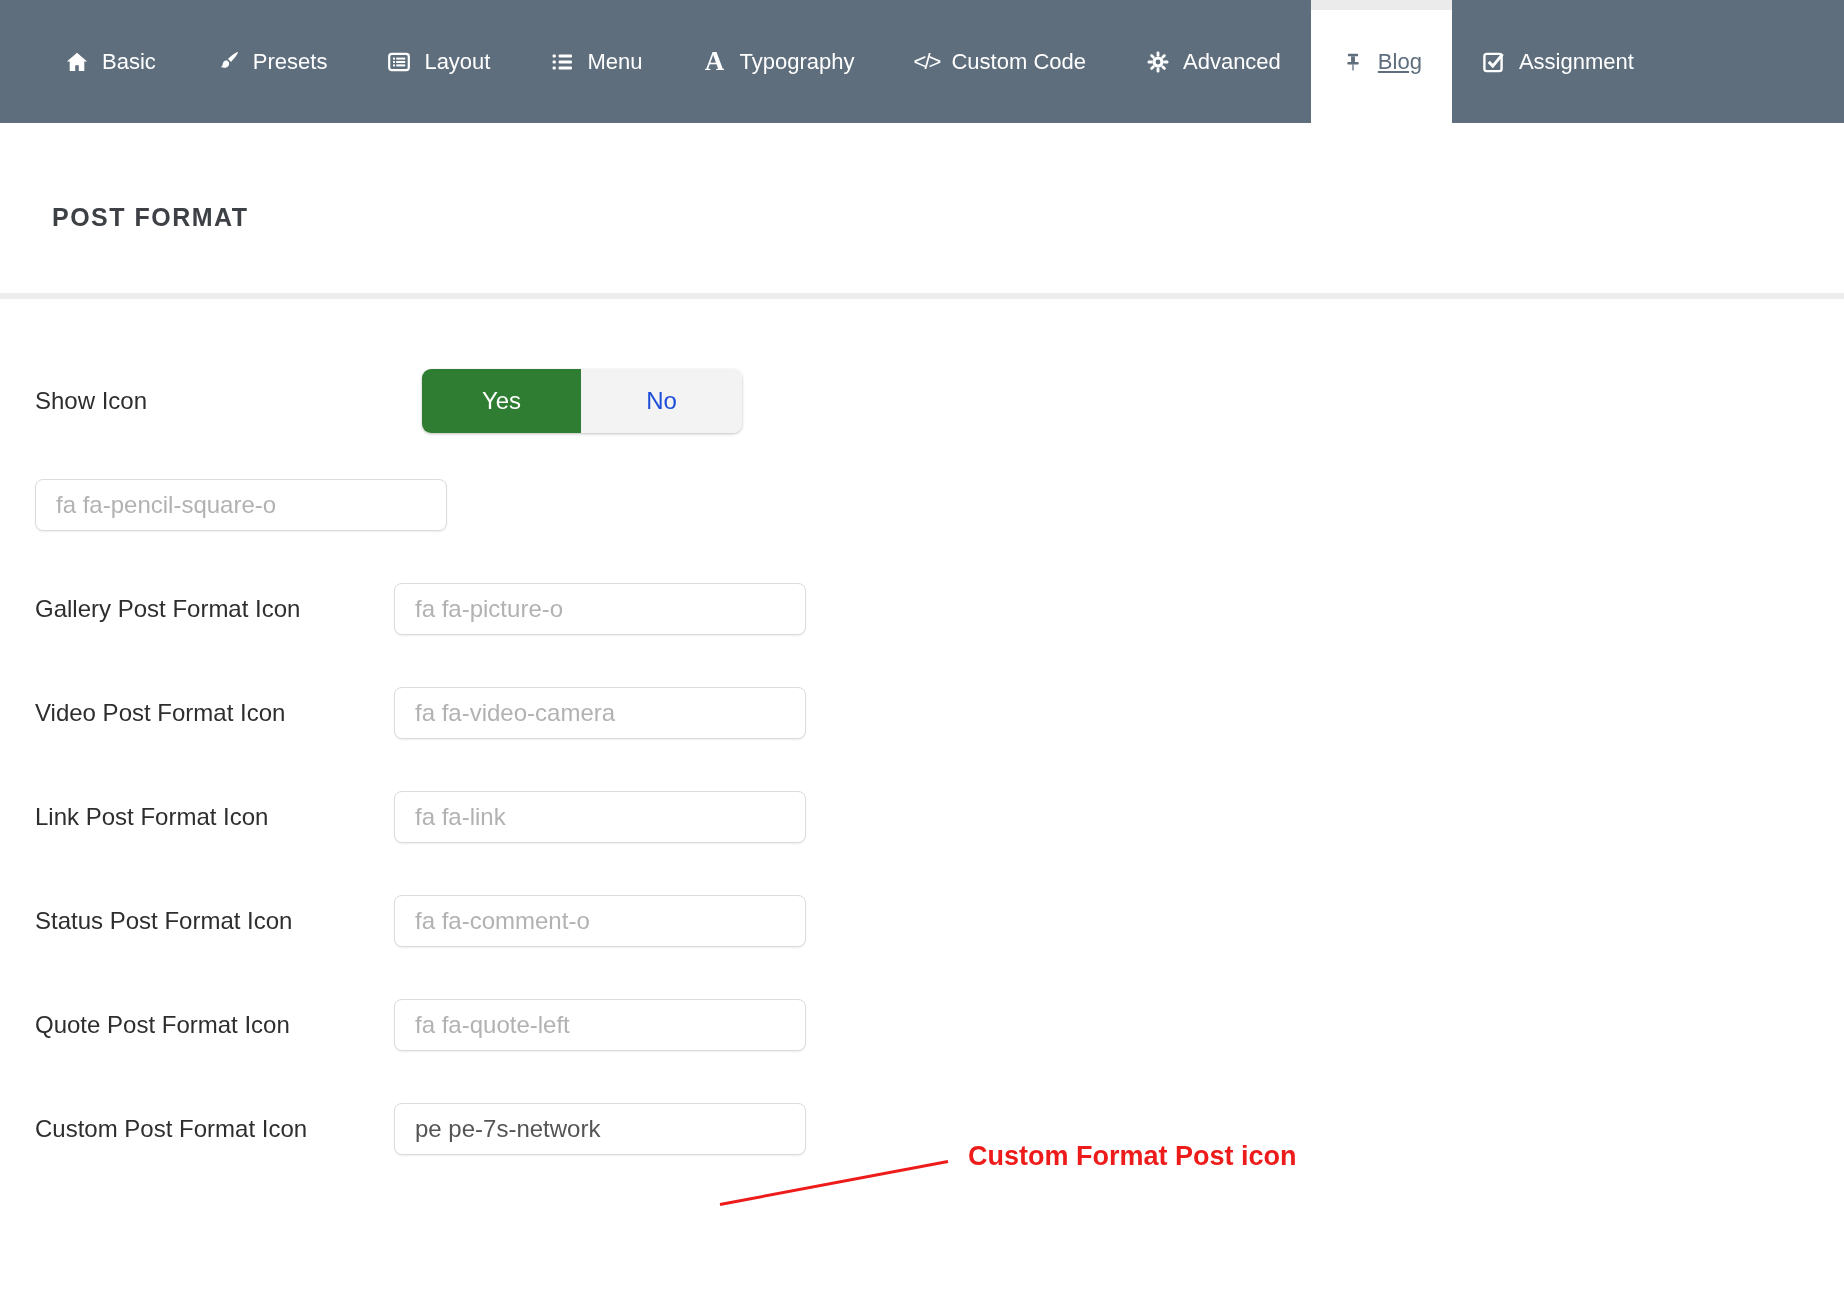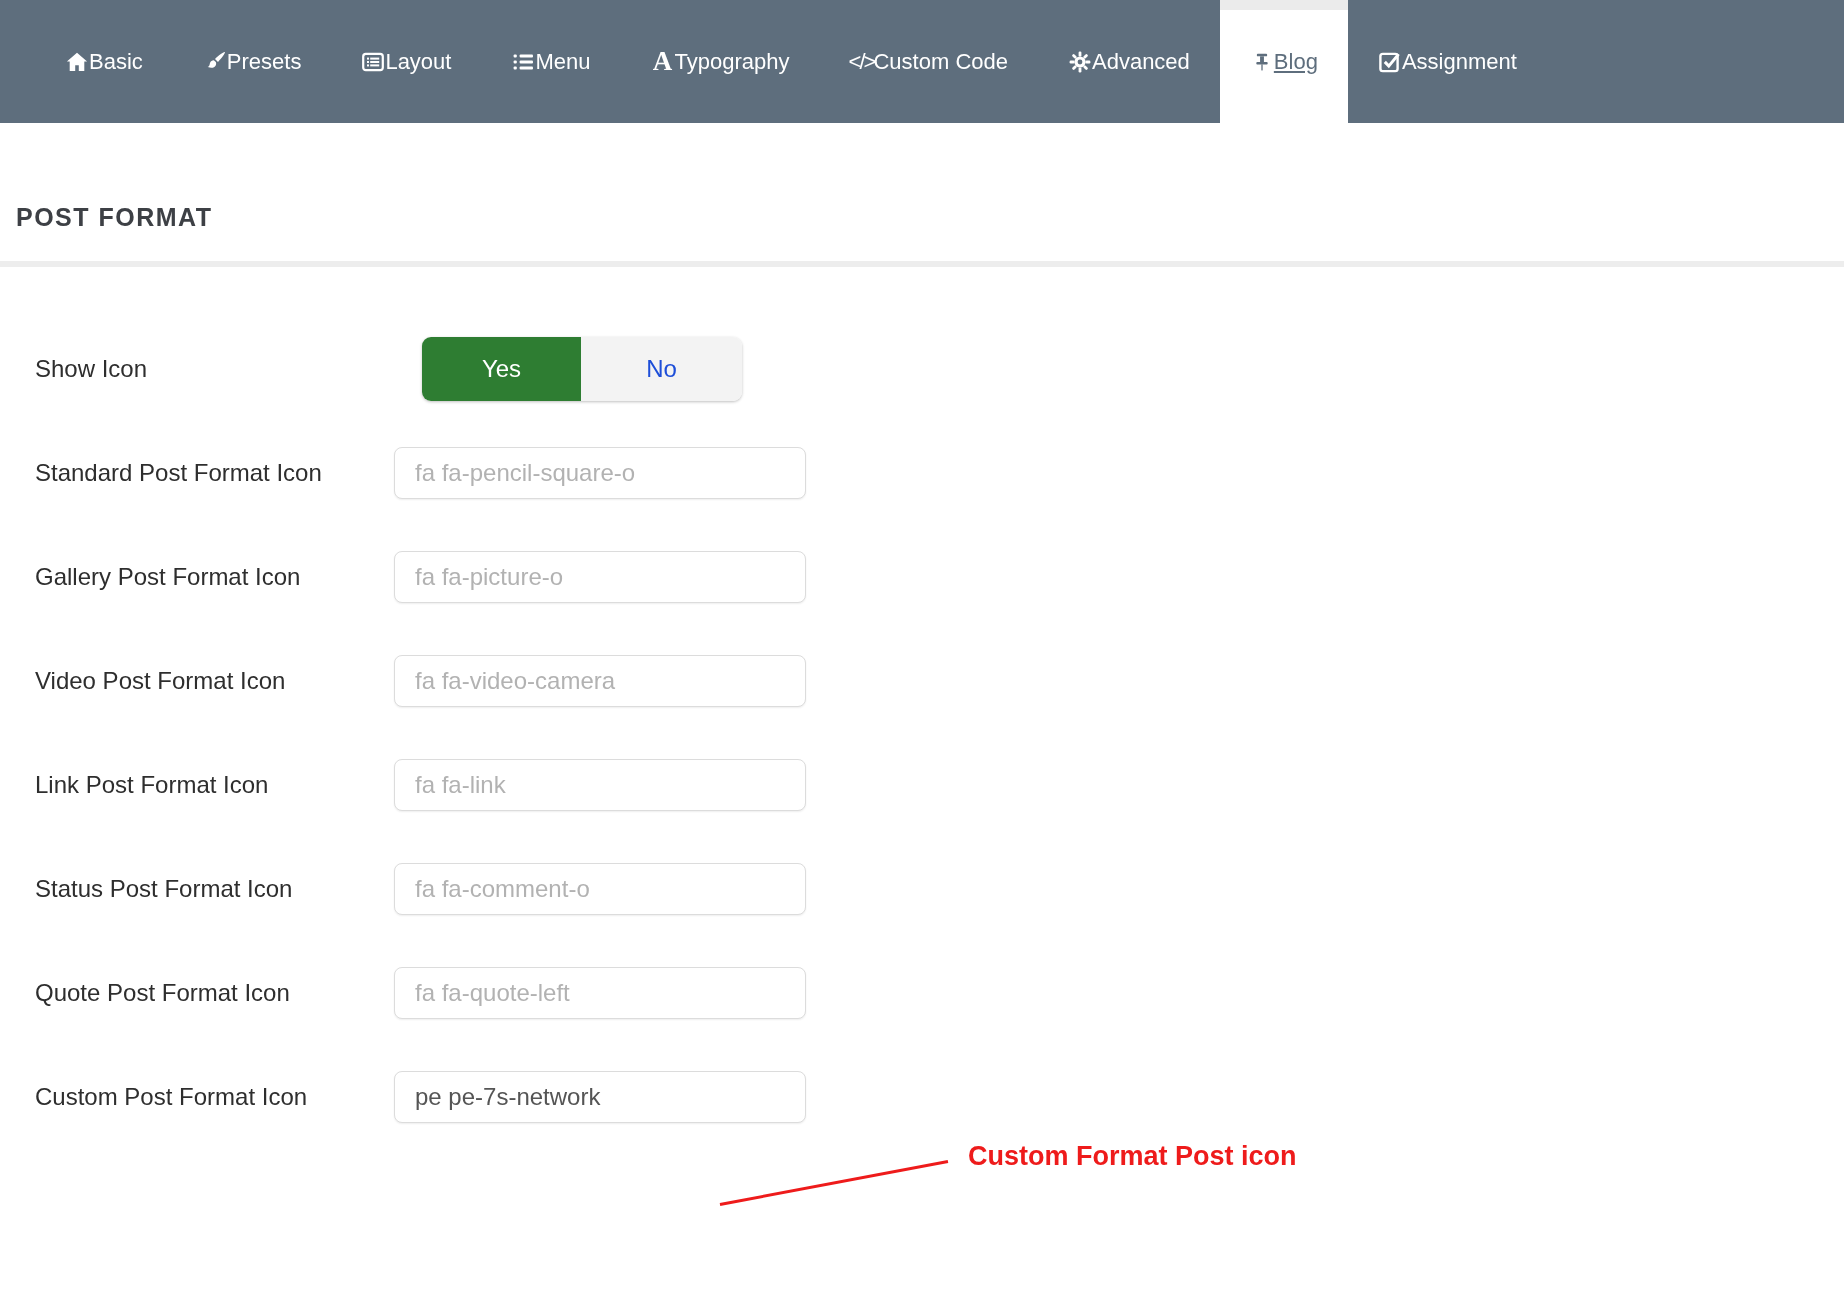--- a/index.html
+++ b/index.html
@@ -12,40 +12,40 @@
   }
   .page{position:relative;width:1844px;height:1295px;}
 
   
   .topnav{
     display:flex;align-items:stretch;
     height:123px;background:#5e6e7d;
     padding-left:35px;box-sizing:border-box;
   }
   .nav-item{
-    display:flex;align-items:center;
+    display:flex;align-items:center;gap:13px;
     padding:0 30px;color:#ffffff;font-size:22px;
     cursor:pointer;white-space:nowrap;
   }
   .nav-item svg{display:block;}
   .nav-item .txt{line-height:1;}
   .nav-item.active{
     background:#ffffff;color:#5e6e7d;
     box-shadow:inset 0 10px 0 0 #ebebeb;
     text-decoration:underline;
   }
   .ic{width:24px;height:24px;display:flex;align-items:center;justify-content:center;}
   .ic-typo{font-family:"Liberation Serif",serif;font-weight:bold;font-size:27px;line-height:1;}
   .ic-code{font-size:22px;letter-spacing:-2px;line-height:1;font-weight:400;}
 
   
   .section-header{
     box-sizing:border-box;
-    height:144px;
-    padding:80px 0 0 16px;
+    height:176px;
+    padding:80px 0 0 52px;
     border-bottom:6px solid #ededed;
     background:#ffffff;
   }
   .section-title{
     font-size:25px;font-weight:bold;letter-spacing:1.5px;
     color:#3d4045;
   }
 
   
   .form{padding:70px 0 0 35px;}
@@ -213,21 +213,20 @@
 
     <div class="row">
       <div class="row-label">Show Icon</div>
       <div class="toggle">
         <div class="opt opt-yes">Yes</div>
         <div class="opt opt-no">No</div>
       </div>
     </div>
 
     <div class="row">
-      <div class="row-label">Standard Post Format Icon</div>
       <input class="text-input" type="text" placeholder="fa fa-pencil-square-o" style="">
     </div>
 
     <div class="row">
       <div class="row-label">Gallery Post Format Icon</div>
       <input class="text-input" type="text" placeholder="fa fa-picture-o" style="">
     </div>
 
     <div class="row">
       <div class="row-label">Video Post Format Icon</div>

